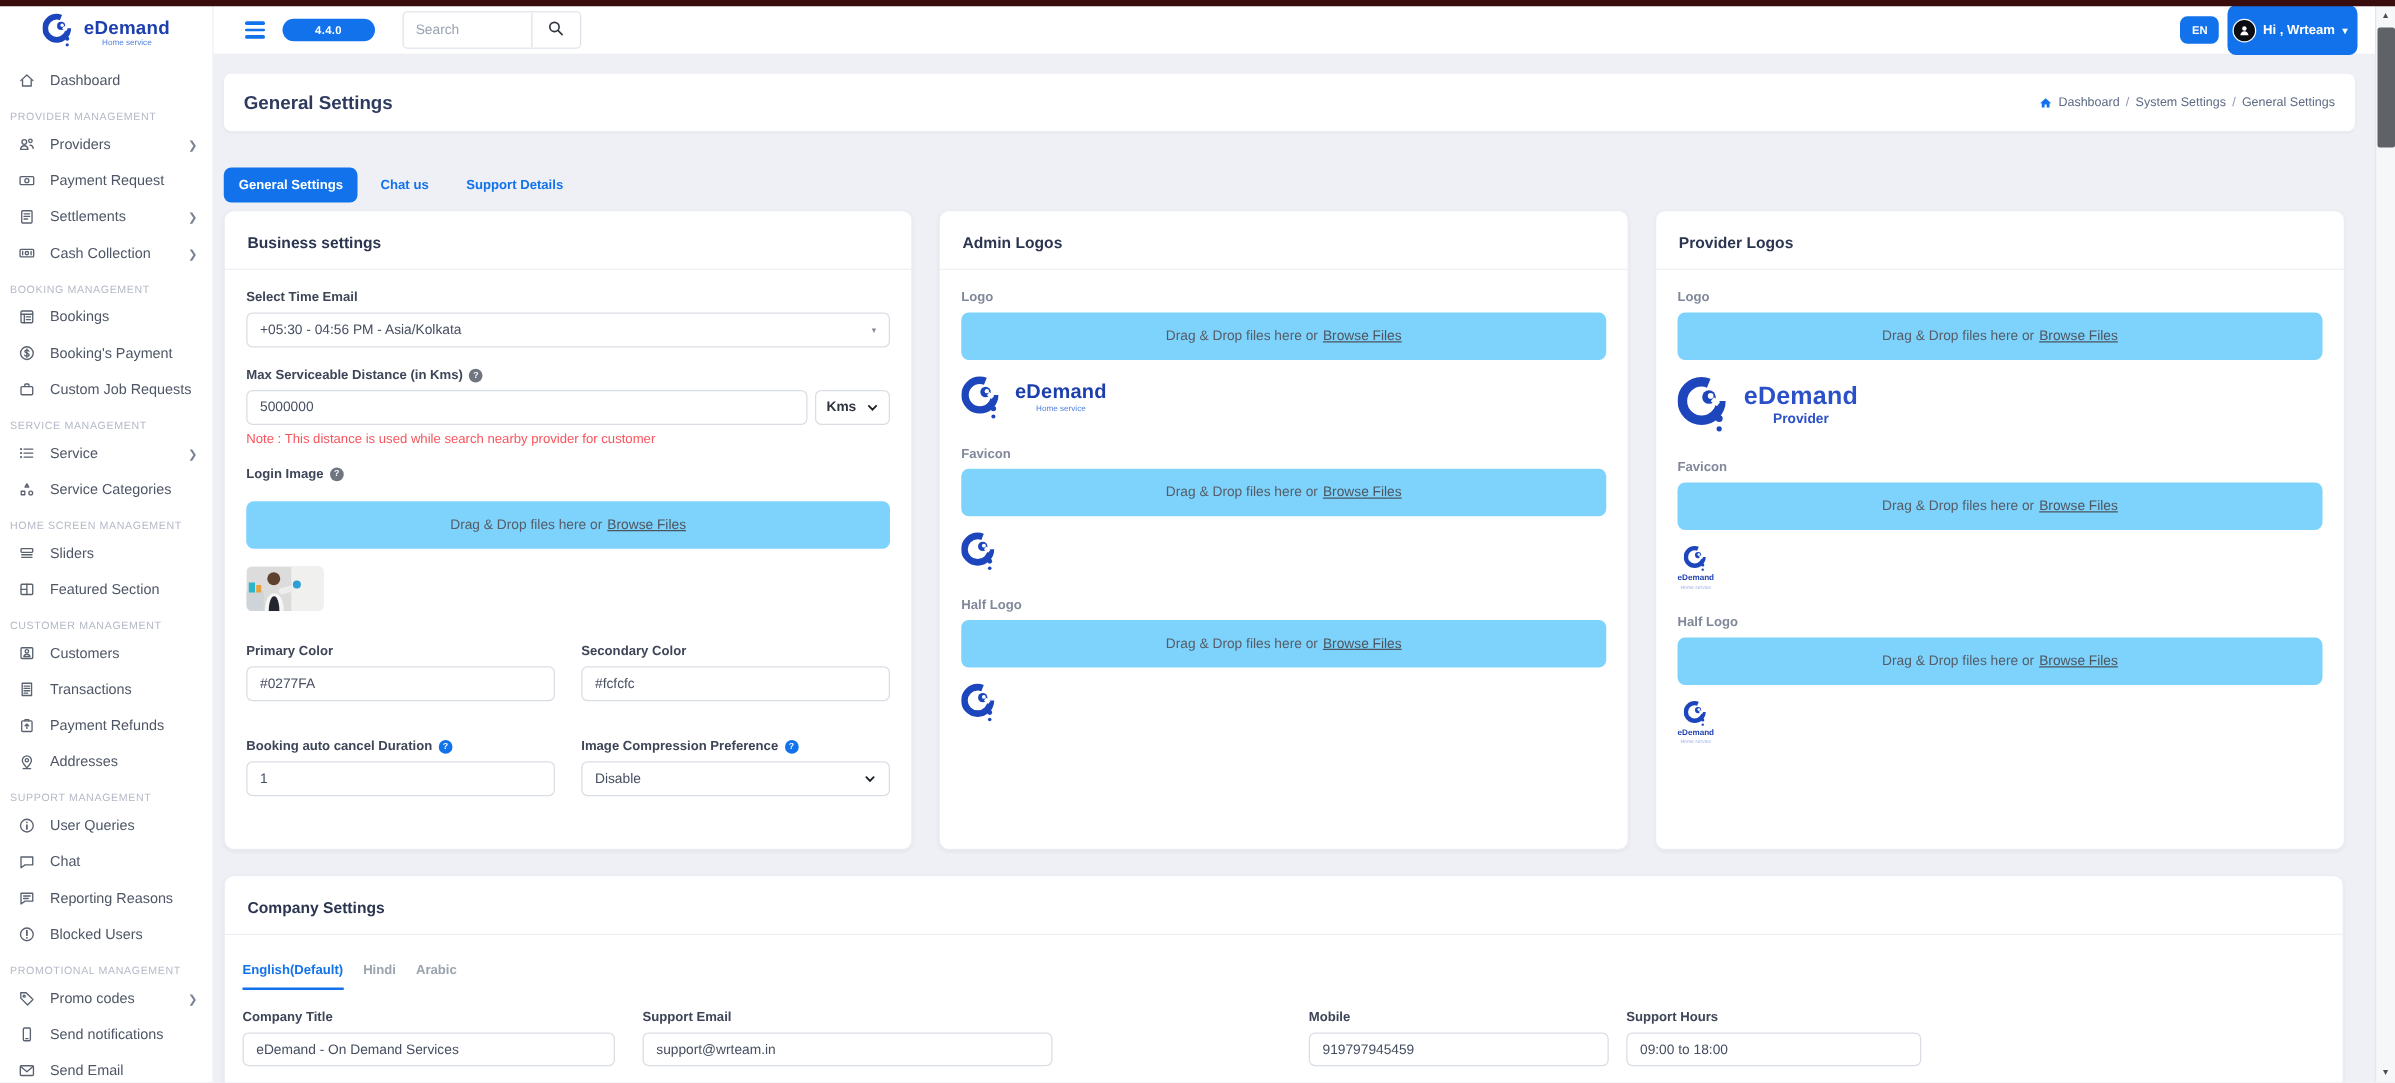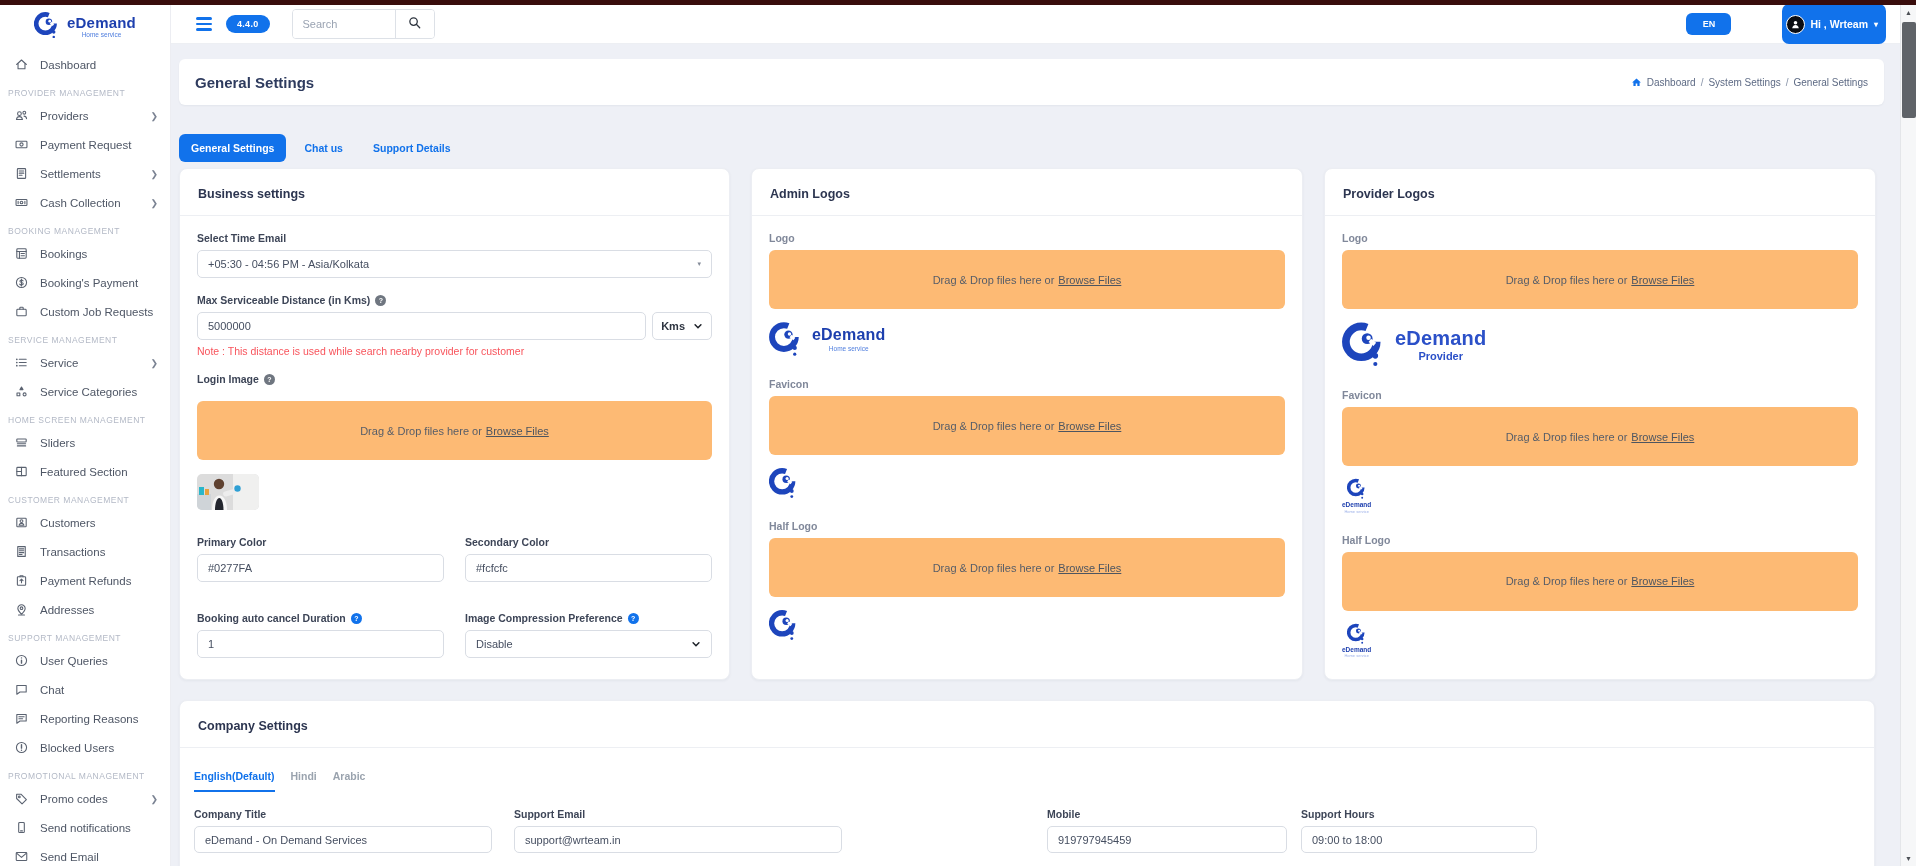--- a/index.html
+++ b/index.html
@@ -26,30 +26,30 @@
   .nav-item .ic{width:15px;height:15px;min-width:15px;color:#5a6270;display:flex;}
   .nav-item .ic svg{width:15px;height:15px;}
   .nav-item .chev{margin-left:auto;color:#7a8292;font-size:9px;}
 
   
   .main{flex:1;display:flex;flex-direction:column;min-width:0;}
   .topbar{height:39px;background:#fff;display:flex;align-items:center;padding:0 14px 0 25px;border-bottom:1px solid #edeff3;}
   .hamburger{display:flex;flex-direction:column;gap:3px;cursor:pointer;}
   .hamburger span{width:16px;height:2.4px;background:var(--accent);border-radius:2px;}
   .version-badge{margin-left:14px;background:var(--accent);color:#fff;font-size:9px;font-weight:700;
-       padding:4px 11px;border-radius:10px;letter-spacing:.3px;}
+       padding:4px 26px;border-radius:10px;letter-spacing:.3px;}
   .search-group{margin-left:22px;display:flex;height:30px;border:1px solid #dde1e7;border-radius:4px;background:#fff;overflow:hidden;}
   .search-input{width:102px;border:none;padding:0 10px;font-size:11px;color:#3c4454;outline:none;font-family:inherit;}
   .search-input::placeholder{color:#9aa3b2;}
   .search-btn{width:39px;border:none;border-left:1px solid #dde1e7;background:#fff;display:flex;align-items:center;justify-content:center;cursor:pointer;}
   .spacer{flex:1;}
-  .lang-btn{width:45px;height:22px;border-radius:6px;background:var(--accent);color:#fff;font-size:9px;font-weight:700;
+  .lang-btn{width:31px;height:22px;border-radius:6px;background:var(--accent);color:#fff;font-size:9px;font-weight:700;
        display:flex;align-items:center;justify-content:center;margin-right:7px;cursor:pointer;border:none;}
   .user-chip{height:40px;border-radius:7px;background:var(--accent);color:#fff;display:flex;align-items:center;gap:5px;
-       padding:0 8px 0 4px;font-size:10.5px;font-weight:600;cursor:pointer;border:none;font-family:inherit;margin-left:44px;}
+       padding:0 8px 0 4px;font-size:10.5px;font-weight:600;cursor:pointer;border:none;font-family:inherit;}
   .avatar{width:19px;height:19px;border-radius:50%;background:#0b0d12;border:1.5px solid #fff;display:flex;align-items:center;justify-content:center;}
   .user-caret{font-size:8px;margin-left:1px;}
 
   
   .content{flex:1;padding:15px 16px 0 8px;overflow:hidden;}
   .titlebar{height:46px;background:#fff;border-radius:6px;display:flex;align-items:center;justify-content:space-between;
        padding:0 16px;box-shadow:0 1px 2px rgba(20,30,60,.05);}
   .page-title{font-size:15px;font-weight:700;color:var(--heading);}
   .breadcrumb{display:flex;align-items:center;gap:5px;font-size:10px;color:#5d6a84;}
   .crumb{cursor:pointer;}
@@ -71,21 +71,21 @@
   .help.blue{background:var(--accent);}
   .select,.tinput{margin-top:6px;height:28px;border:1px solid var(--border);border-radius:5px;background:#fff;
        font-size:11px;color:var(--txt);display:flex;align-items:center;padding:0 10px;font-family:inherit;}
   input.tinput{width:100%;outline:none;}
   .tz-select{justify-content:space-between;cursor:pointer;}
   .tz-caret{color:#848b98;font-size:7px;}
   .dist-row{display:flex;gap:6px;}
   .dist-row .tinput{margin-top:6px;width:451px;}
   .unit-select{margin-top:6px;width:60px;justify-content:space-between;padding:0 8px;cursor:pointer;font-weight:600;color:#2d3440;}
   .note{margin-top:5px;font-size:10.5px;color:var(--note-red);}
-  .dropzone{margin-top:16px;height:59px;background:#fdba74;border-radius:6px;display:flex;align-items:center;justify-content:center;
+  .dropzone{margin-top:16px;height:38px;background:#7dd3fc;border-radius:6px;display:flex;align-items:center;justify-content:center;
        font-size:11px;color:#565d68;gap:4px;}
   .browse{text-decoration:underline;color:#4d5560;cursor:pointer;}
   .thumb{margin-top:14px;width:62px;height:36px;border-radius:5px;overflow:hidden;line-height:0;}
   .grid2{display:flex;gap:21px;}
   .grid2 .col{flex:1;min-width:0;}
   .mt10{margin-top:10px;} .mt14{margin-top:14px;}
   .sel-chevron{width:10px;height:10px;}
 
   
   .g-label{margin-top:20px;font-size:10.5px;font-weight:600;color:var(--muted-label);}

